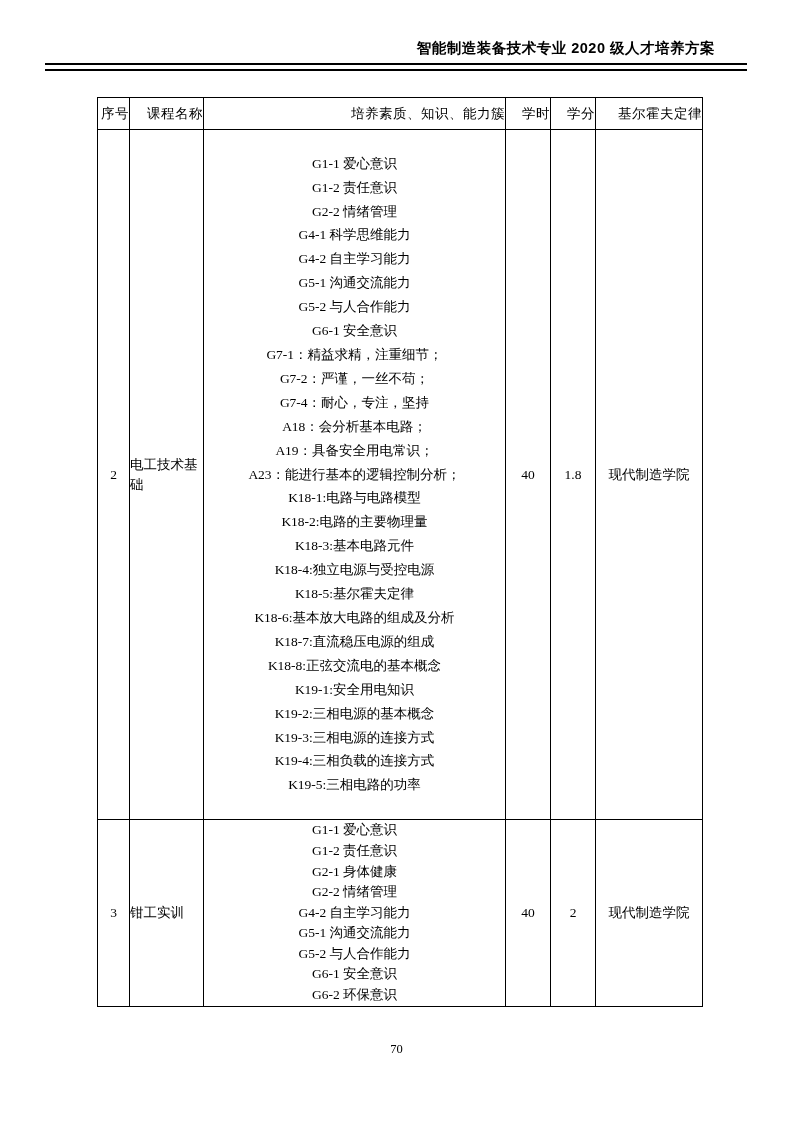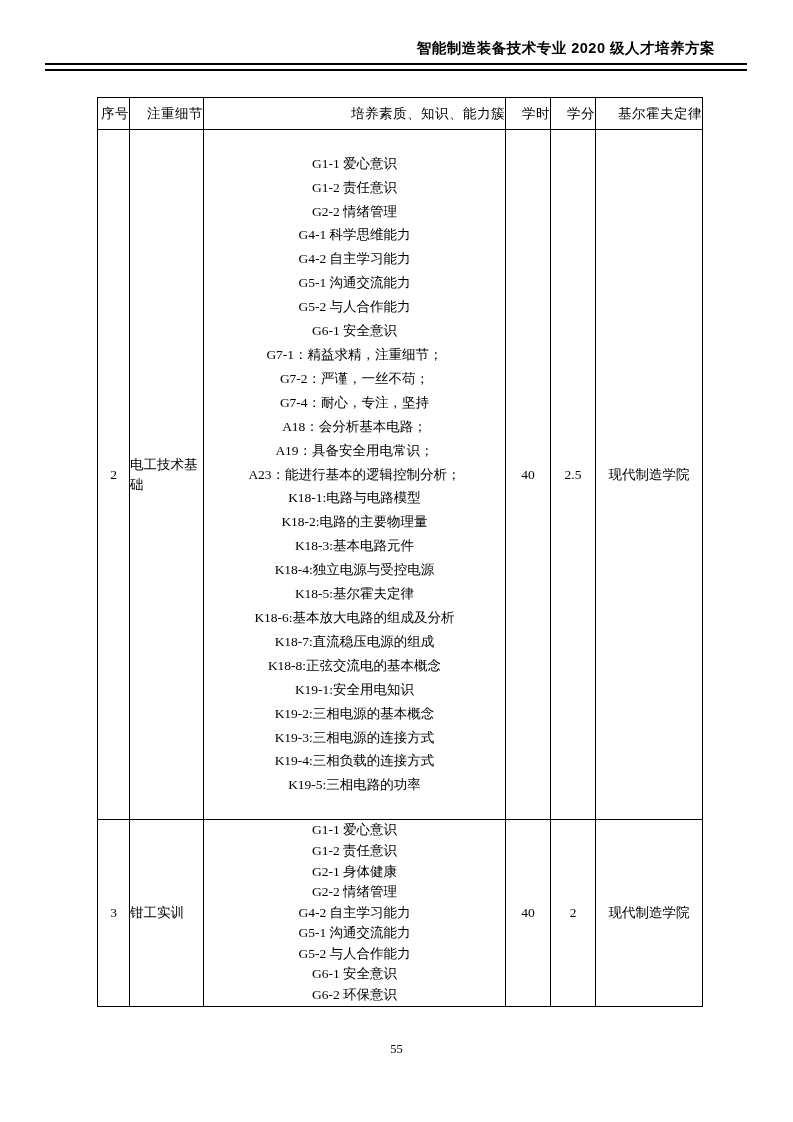--- a/index.html
+++ b/index.html
@@ -101,21 +101,21 @@
       <col style="width:32px">
       <col style="width:74px">
       <col style="width:302px">
       <col style="width:45px">
       <col style="width:45px">
       <col style="width:107px">
     </colgroup>
     <thead>
       <tr>
         <th>序号</th>
-        <th>注重细节</th>
+        <th>课程名称</th>
         <th>培养素质、知识、能力簇</th>
         <th>学时</th>
         <th>学分</th>
         <th>基尔霍夫定律</th>
       </tr>
     </thead>
     <tbody>
       <tr class="row-a">
         <td class="c-center">2</td>
         <td class="c-course">电工技术基础</td>
@@ -140,21 +140,21 @@
 K18-5:基尔霍夫定律
 K18-6:基本放大电路的组成及分析
 K18-7:直流稳压电源的组成
 K18-8:正弦交流电的基本概念
 K19-1:安全用电知识
 K19-2:三相电源的基本概念
 K19-3:三相电源的连接方式
 K19-4:三相负载的连接方式
 K19-5:三相电路的功率</td>
         <td class="c-center">40</td>
-        <td class="c-center">2.5</td>
+        <td class="c-center">1.8</td>
         <td class="c-dept">现代制造学院</td>
       </tr>
       <tr class="row-b">
         <td class="c-center">3</td>
         <td class="c-course">钳工实训</td>
         <td class="c-items">G1-1 爱心意识
 G1-2 责任意识
 G2-1 身体健康
 G2-2 情绪管理
 G4-2 自主学习能力
@@ -162,15 +162,15 @@
 G5-2 与人合作能力
 G6-1 安全意识
 G6-2 环保意识</td>
         <td class="c-center">40</td>
         <td class="c-center">2</td>
         <td class="c-dept">现代制造学院</td>
       </tr>
     </tbody>
   </table>
 
-  <div class="page-number">55</div>
+  <div class="page-number">70</div>
 
 </div>
 
 </body></html>

